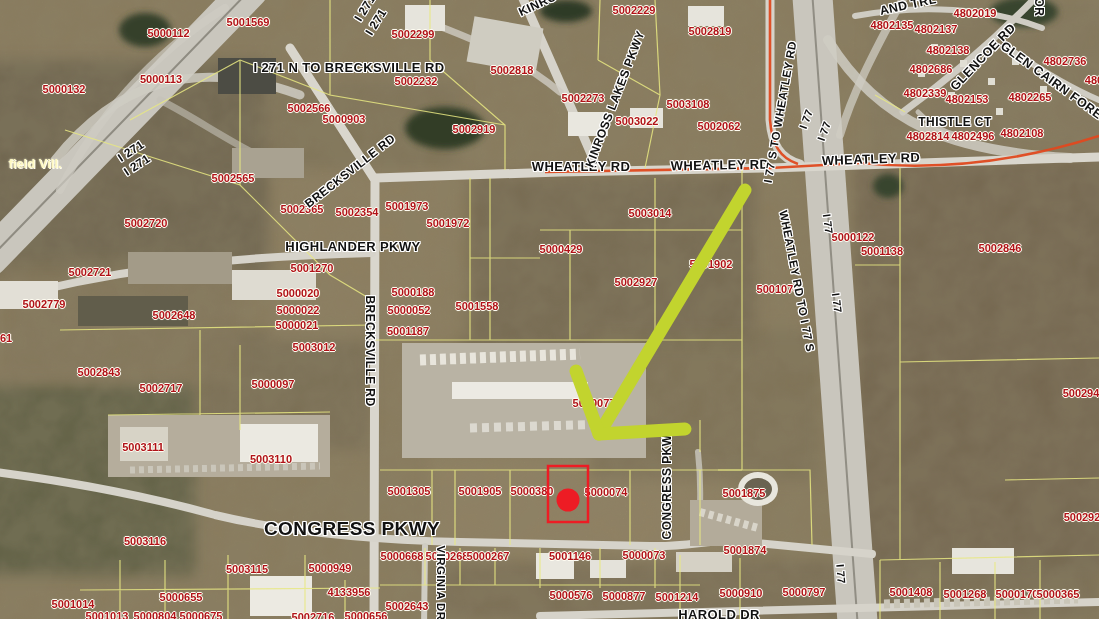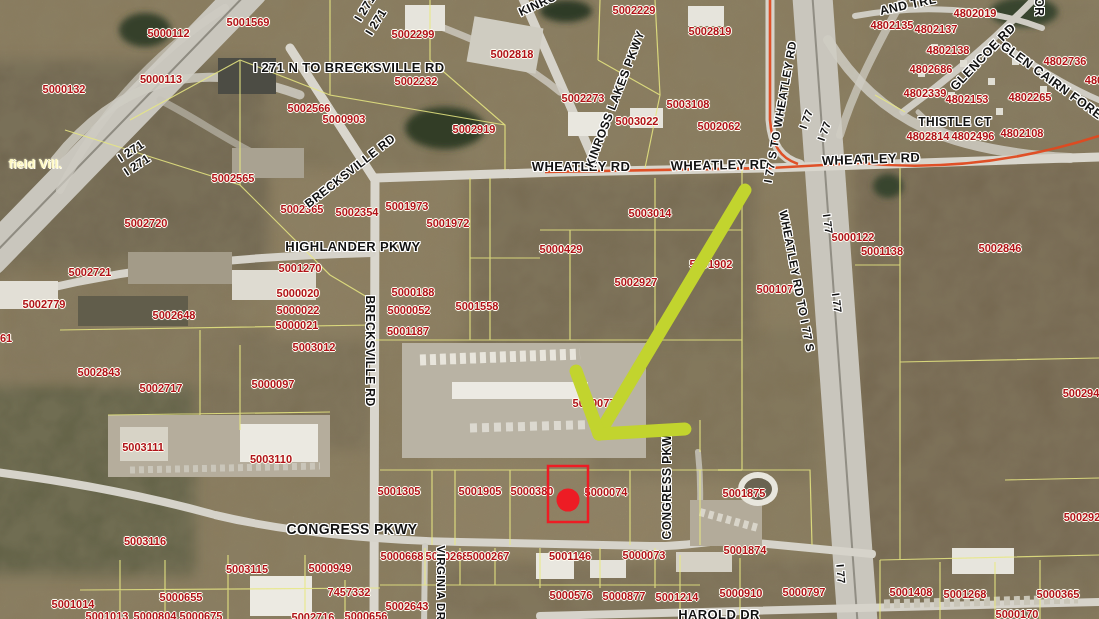--- a/index.html
+++ b/index.html
@@ -166,21 +166,21 @@
     </g>
   </svg>
 
   <div id="label-layer">
     <div class="muni" style="left: 27px; top: 163px; transform: translate(-50%, -50%);">field Vill.</div>
   <div class="plabel" style="left: 147px; top: 33px; transform: translate(-50%, -50%) rotate(0deg); padding-left: 43px;">5000112</div>
       <div class="plabel" style="left: 248px; top: 22px; transform: translate(-50%, -50%) rotate(0deg);">5001569</div>
       <div class="plabel" style="left: 161px; top: 79px; transform: translate(-50%, -50%) rotate(0deg);">5000113</div>
       <div class="plabel" style="left: 64px; top: 89px; transform: translate(-50%, -50%) rotate(0deg);">5000132</div>
       <div class="plabel" style="left: 413px; top: 34px; transform: translate(-50%, -50%) rotate(0deg);">5002299</div>
-      <div class="plabel" style="left: 512px; top: 54px; transform: translate(-50%, -50%) rotate(0deg); text-align: right;">5002818</div>
+      <div class="plabel" style="left: 512px; top: 70px; transform: translate(-50%, -50%) rotate(0deg); text-align: right;">5002818</div>
       <div class="plabel" style="left: 416px; top: 81px; transform: translate(-50%, -50%) rotate(0deg);">5002232</div>
       <div class="plabel" style="left: 309px; top: 108px; transform: translate(-50%, -50%) rotate(0deg);">5002566</div>
       <div class="plabel" style="left: 344px; top: 119px; transform: translate(-50%, -50%) rotate(0deg);">5000903</div>
       <div class="plabel" style="left: 474px; top: 129px; transform: translate(-50%, -50%) rotate(0deg);">5002919</div>
       <div class="plabel" style="left: 634px; top: 10px; transform: translate(-50%, -50%) rotate(0deg);">5002229</div>
       <div class="plabel" style="left: 710px; top: 31px; transform: translate(-50%, -50%) rotate(0deg);">5002819</div>
       <div class="plabel" style="left: 583px; top: 98px; transform: translate(-50%, -50%) rotate(0deg);">5002273</div>
       <div class="plabel" style="left: 688px; top: 104px; transform: translate(-50%, -50%) rotate(0deg);">5003108</div>
       <div class="plabel" style="left: 637px; top: 121px; transform: translate(-50%, -50%) rotate(0deg);">5003022</div>
       <div class="plabel" style="left: 719px; top: 126px; transform: translate(-50%, -50%) rotate(0deg);">5002062</div>
@@ -200,21 +200,21 @@
       <div class="plabel" style="left: 233px; top: 178px; transform: translate(-50%, -50%) rotate(0deg);">5002565</div>
       <div class="plabel" style="left: 146px; top: 223px; transform: translate(-50%, -50%) rotate(0deg);">5002720</div>
       <div class="plabel" style="left: 90px; top: 272px; transform: translate(-50%, -50%) rotate(0deg);">5002721</div>
       <div class="plabel" style="left: 44px; top: 304px; transform: translate(-50%, -50%) rotate(0deg);">5002779</div>
       <div class="plabel" style="left: 174px; top: 315px; transform: translate(-50%, -50%) rotate(0deg);">5002648</div>
       <div class="plabel" style="left: 302px; top: 209px; transform: translate(-50%, -50%) rotate(0deg);">5002365</div>
       <div class="plabel" style="left: 357px; top: 212px; transform: translate(-50%, -50%) rotate(0deg);">5002354</div>
       <div class="plabel" style="left: 407px; top: 206px; transform: translate(-50%, -50%) rotate(0deg);">5001973</div>
       <div class="plabel" style="left: 448px; top: 223px; transform: translate(-50%, -50%) rotate(0deg);">5001972</div>
       <div class="plabel" style="left: 561px; top: 249px; transform: translate(-50%, -50%) rotate(0deg);">5000429</div>
-      <div class="plabel" style="left: 300px; top: 268px; transform: translate(-50%, -50%) rotate(0deg);">5001270</div>
+      <div class="plabel" style="left: 312px; top: 268px; transform: translate(-50%, -50%) rotate(0deg);">5001270</div>
       <div class="plabel" style="left: 298px; top: 293px; transform: translate(-50%, -50%) rotate(0deg);">5000020</div>
       <div class="plabel" style="left: 298px; top: 310px; transform: translate(-50%, -50%) rotate(0deg);">5000022</div>
       <div class="plabel" style="left: 297px; top: 325px; transform: translate(-50%, -50%) rotate(0deg);">5000021</div>
       <div class="plabel" style="left: 314px; top: 347px; transform: translate(-50%, -50%) rotate(0deg);">5003012</div>
       <div class="plabel" style="left: 413px; top: 292px; transform: translate(-50%, -50%) rotate(0deg);">5000188</div>
       <div class="plabel" style="left: 409px; top: 310px; transform: translate(-50%, -50%) rotate(0deg);">5000052</div>
       <div class="plabel" style="left: 408px; top: 331px; transform: translate(-50%, -50%) rotate(0deg);">5001187</div>
       <div class="plabel" style="left: 477px; top: 266px; transform: translate(-50%, -50%) rotate(0deg); margin-top: 40px;">5001558</div>
       <div class="plabel" style="left: 636px; top: 282px; transform: translate(-50%, -50%) rotate(0deg);">5002927</div>
       <div class="plabel" style="left: 711px; top: 264px; transform: translate(-50%, -50%) rotate(0deg);">5001902</div>
@@ -228,46 +228,46 @@
       <div class="plabel" style="left: 161px; top: 388px; transform: translate(-50%, -50%) rotate(0deg);">5002717</div>
       <div class="plabel" style="left: 273px; top: 384px; transform: translate(-50%, -50%) rotate(0deg);">5000097</div>
       <div class="plabel" style="left: 143px; top: 447px; transform: translate(-50%, -50%) rotate(0deg);">5003111</div>
       <div class="plabel" style="left: 271px; top: 459px; transform: translate(-50%, -50%) rotate(0deg);">5003110</div>
       <div class="plabel" style="left: 6px; top: 338px; transform: translate(-50%, -50%) rotate(0deg);">61</div>
       <div class="plabel" style="left: 145px; top: 541px; transform: translate(-50%, -50%) rotate(0deg);">5003116</div>
       <div class="plabel" style="left: 247px; top: 569px; transform: translate(-50%, -50%) rotate(0deg);">5003115</div>
       <div class="plabel" style="left: 330px; top: 568px; transform: translate(-50%, -50%) rotate(0deg);">5000949</div>
       <div class="plabel" style="left: 73px; top: 604px; transform: translate(-50%, -50%) rotate(0deg);">5001014</div>
       <div class="plabel" style="left: 181px; top: 597px; transform: translate(-50%, -50%) rotate(0deg);">5000655</div>
-      <div class="plabel" style="left: 349px; top: 592px; transform: translate(-50%, -50%) rotate(0deg);">7457332</div>
+      <div class="plabel" style="left: 349px; top: 592px; transform: translate(-50%, -50%) rotate(0deg);">4133956</div>
       <div class="plabel" style="left: 407px; top: 606px; transform: translate(-50%, -50%) rotate(0deg);">5002643</div>
       <div class="plabel" style="left: 107px; top: 616px; transform: translate(-50%, -50%) rotate(0deg);">5001013</div>
       <div class="plabel" style="left: 155px; top: 616px; transform: translate(-50%, -50%) rotate(0deg);">5000804</div>
       <div class="plabel" style="left: 201px; top: 616px; transform: translate(-50%, -50%) rotate(0deg);">5000675</div>
       <div class="plabel" style="left: 313px; top: 617px; transform: translate(-50%, -50%) rotate(0deg);">5002716</div>
       <div class="plabel" style="left: 366px; top: 616px; transform: translate(-50%, -50%) rotate(0deg);">5000656</div>
-      <div class="plabel" style="left: 399px; top: 491px; transform: translate(-50%, -50%) rotate(0deg); text-align: right;">5001305</div>
+      <div class="plabel" style="left: 409px; top: 491px; transform: translate(-50%, -50%) rotate(0deg); text-align: right;">5001305</div>
       <div class="plabel" style="left: 480px; top: 491px; transform: translate(-50%, -50%) rotate(0deg);">5001905</div>
       <div class="plabel" style="left: 532px; top: 491px; transform: translate(-50%, -50%) rotate(0deg);">5000380</div>
       <div class="plabel" style="left: 606px; top: 492px; transform: translate(-50%, -50%) rotate(0deg);">5000074</div>
       <div class="plabel" style="left: 402px; top: 556px; transform: translate(-50%, -50%) rotate(0deg);">5000668</div>
       <div class="plabel" style="left: 447px; top: 556px; transform: translate(-50%, -50%) rotate(0deg);">5000268</div>
       <div class="plabel" style="left: 488px; top: 556px; transform: translate(-50%, -50%) rotate(0deg);">5000267</div>
       <div class="plabel" style="left: 570px; top: 556px; transform: translate(-50%, -50%) rotate(0deg);">5001146</div>
       <div class="plabel" style="left: 644px; top: 555px; transform: translate(-50%, -50%) rotate(0deg);">5000073</div>
       <div class="plabel" style="left: 571px; top: 595px; transform: translate(-50%, -50%) rotate(0deg);">5000576</div>
       <div class="plabel" style="left: 624px; top: 596px; transform: translate(-50%, -50%) rotate(0deg);">5000877</div>
       <div class="plabel" style="left: 677px; top: 597px; transform: translate(-50%, -50%) rotate(0deg);">5001214</div>
       <div class="plabel" style="left: 744px; top: 493px; transform: translate(-50%, -50%) rotate(0deg);">5001875</div>
       <div class="plabel" style="left: 745px; top: 550px; transform: translate(-50%, -50%) rotate(0deg);">5001874</div>
       <div class="plabel" style="left: 741px; top: 593px; transform: translate(-50%, -50%) rotate(0deg);">5000910</div>
       <div class="plabel" style="left: 804px; top: 592px; transform: translate(-50%, -50%) rotate(0deg);">5000797</div>
       <div class="plabel" style="left: 911px; top: 592px; transform: translate(-50%, -50%) rotate(0deg);">5001408</div>
       <div class="plabel" style="left: 965px; top: 594px; transform: translate(-50%, -50%) rotate(0deg);">5001268</div>
-      <div class="plabel" style="left: 1017px; top: 594px; transform: translate(-50%, -50%) rotate(0deg); margin-top: 20px;">5000170</div>
+      <div class="plabel" style="left: 1017px; top: 594px; transform: translate(-50%, -50%) rotate(0deg);">5000170</div>
       <div class="plabel" style="left: 1058px; top: 594px; transform: translate(-50%, -50%) rotate(0deg);">5000365</div>
       <div class="plabel" style="left: 1081px; top: 393px; transform: translate(-50%, -50%) rotate(0deg);">500294</div>
       <div class="plabel" style="left: 1082px; top: 517px; transform: translate(-50%, -50%) rotate(0deg);">500292</div>
       <div class="rlabel" style="left: 349px; top: 67px; font-size: 13px; transform: translate(-50%, -50%) rotate(0deg);">I 271 N TO BRECKSVILLE RD</div>
       <div class="rlabel" style="left: 365px; top: 8px; font-size: 12px; transform: translate(-50%, -50%) rotate(-58deg);">I 271</div>
       <div class="rlabel" style="left: 376px; top: 22px; font-size: 12px; transform: translate(-50%, -50%) rotate(-58deg);">I 271</div>
       <div class="rlabel" style="left: 131px; top: 151px; font-size: 12px; transform: translate(-50%, -50%) rotate(-33deg);">I 271</div>
       <div class="rlabel" style="left: 137px; top: 165px; font-size: 12px; transform: translate(-50%, -50%) rotate(-33deg);">I 271</div>
       <div class="rlabel" style="left: 350px; top: 171px; font-size: 12px; transform: translate(-50%, -50%) rotate(-38deg);">BRECKSVILLE RD</div>
       <div class="rlabel" style="left: 370px; top: 351px; font-size: 12px; transform: translate(-50%, -50%) rotate(90deg);">BRECKSVILLE RD</div>
@@ -277,21 +277,21 @@
       <div class="rlabel" style="left: 615px; top: 99px; font-size: 12px; transform: translate(-50%, -50%) rotate(-69deg);">KINROSS LAKES PKWY</div>
       <div class="rlabel" style="left: 585px; top: -18px; font-size: 12px; transform: translate(-50%, -50%) rotate(-25deg);">KINROSS LAKES PKWY</div>
       <div class="rlabel" style="left: 353px; top: 246px; font-size: 13px; transform: translate(-50%, -50%) rotate(0deg);">HIGHLANDER PKWY</div>
       <div class="rlabel" style="left: 780px; top: 112px; font-size: 11.5px; transform: translate(-50%, -50%) rotate(-80deg);">I 77 S TO WHEATLEY RD</div>
       <div class="rlabel" style="left: 797px; top: 281px; font-size: 11.5px; transform: translate(-50%, -50%) rotate(79deg);">WHEATLEY RD TO I 77 S</div>
       <div class="rlabel" style="left: 806px; top: 119px; font-size: 11px; transform: translate(-50%, -50%) rotate(-70deg);">I 77</div>
       <div class="rlabel" style="left: 824px; top: 131px; font-size: 11px; transform: translate(-50%, -50%) rotate(-70deg);">I 77</div>
       <div class="rlabel" style="left: 828px; top: 224px; font-size: 11px; transform: translate(-50%, -50%) rotate(83deg);">I 77</div>
       <div class="rlabel" style="left: 837px; top: 303px; font-size: 11px; transform: translate(-50%, -50%) rotate(83deg);">I 77</div>
       <div class="rlabel" style="left: 841px; top: 574px; font-size: 11px; transform: translate(-50%, -50%) rotate(85deg);">I 77</div>
-      <div class="rlabel" style="left: 352px; top: 529px; font-size: 14px; transform: translate(-50%, -50%) rotate(0deg);">CONGRESS PKWY</div>
+      <div class="rlabel" style="left: 352px; top: 529px; font-size: 19px; transform: translate(-50%, -50%) rotate(0deg);">CONGRESS PKWY</div>
       <div class="rlabel" style="left: 667px; top: 487px; font-size: 12px; transform: translate(-50%, -50%) rotate(-90deg);">CONGRESS PKW</div>
       <div class="rlabel" style="left: 441px; top: 583px; font-size: 11.5px; transform: translate(-50%, -50%) rotate(90deg);">VIRGINIA DR</div>
       <div class="rlabel" style="left: 719px; top: 614px; font-size: 13px; transform: translate(-50%, -50%) rotate(0deg);">HAROLD DR</div>
       <div class="rlabel" style="left: 983px; top: 57px; font-size: 12.5px; transform: translate(-50%, -50%) rotate(-46deg);">GLENCOE RD</div>
       <div class="rlabel" style="left: 1055px; top: 83px; font-size: 12.5px; transform: translate(-50%, -50%) rotate(36deg);">GLEN CAIRN FORES</div>
       <div class="rlabel" style="left: 955px; top: 122px; font-size: 12px; transform: translate(-50%, -50%) rotate(0deg);">THISTLE CT</div>
       <div class="rlabel" style="left: 908px; top: 5px; font-size: 12.5px; transform: translate(-50%, -50%) rotate(-12deg);">AND TRL</div>
       <div class="rlabel" style="left: 1039px; top: 7px; font-size: 12px; transform: translate(-50%, -50%) rotate(90deg);">OR</div>
     </div>
 

